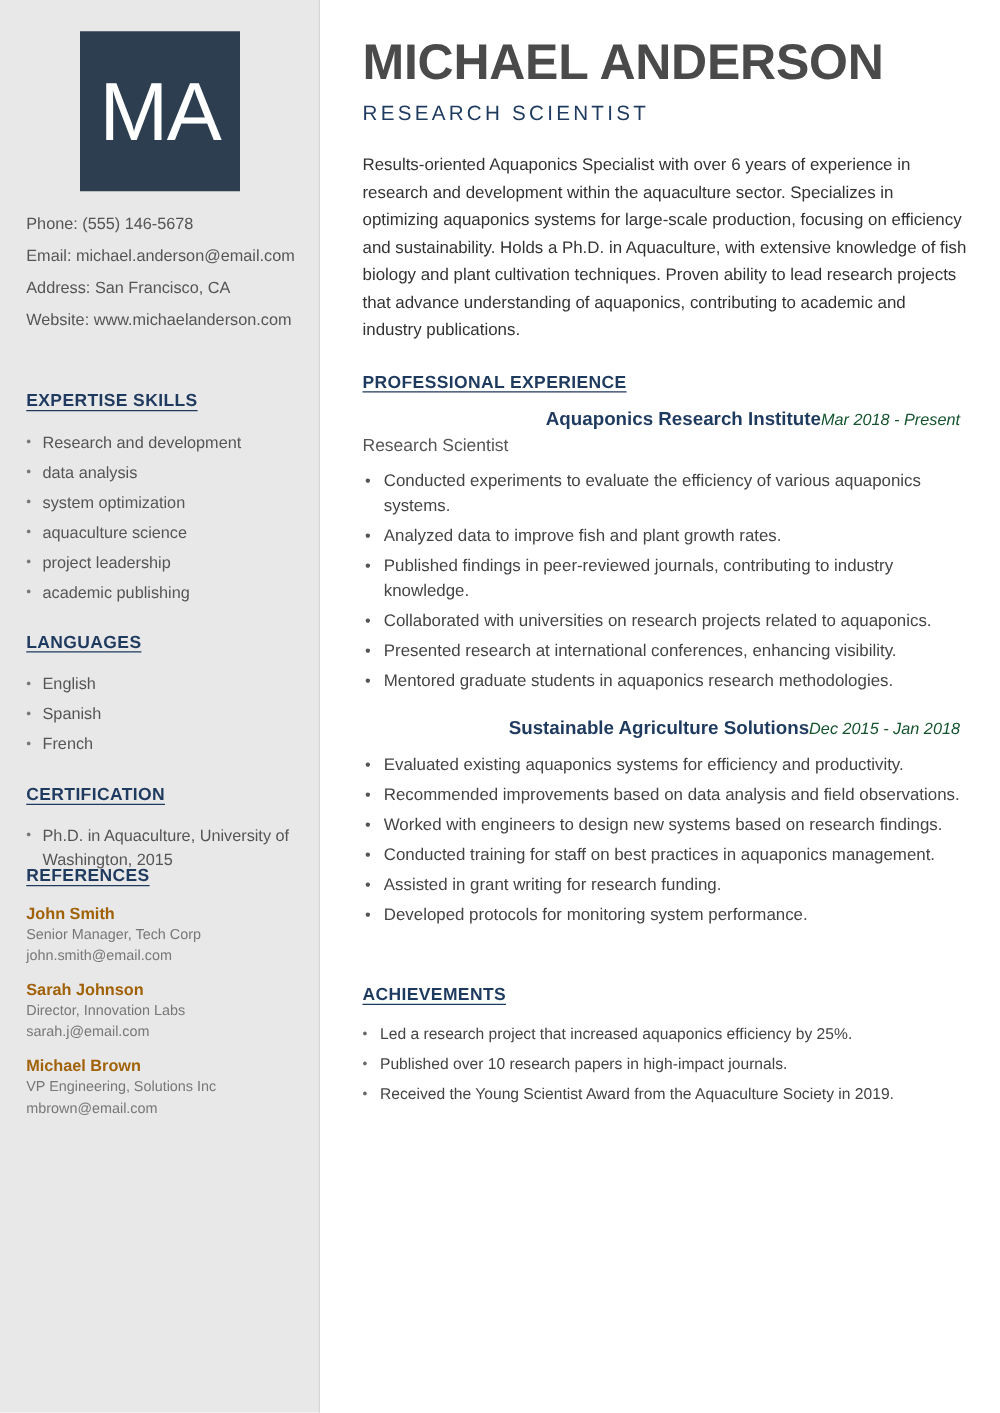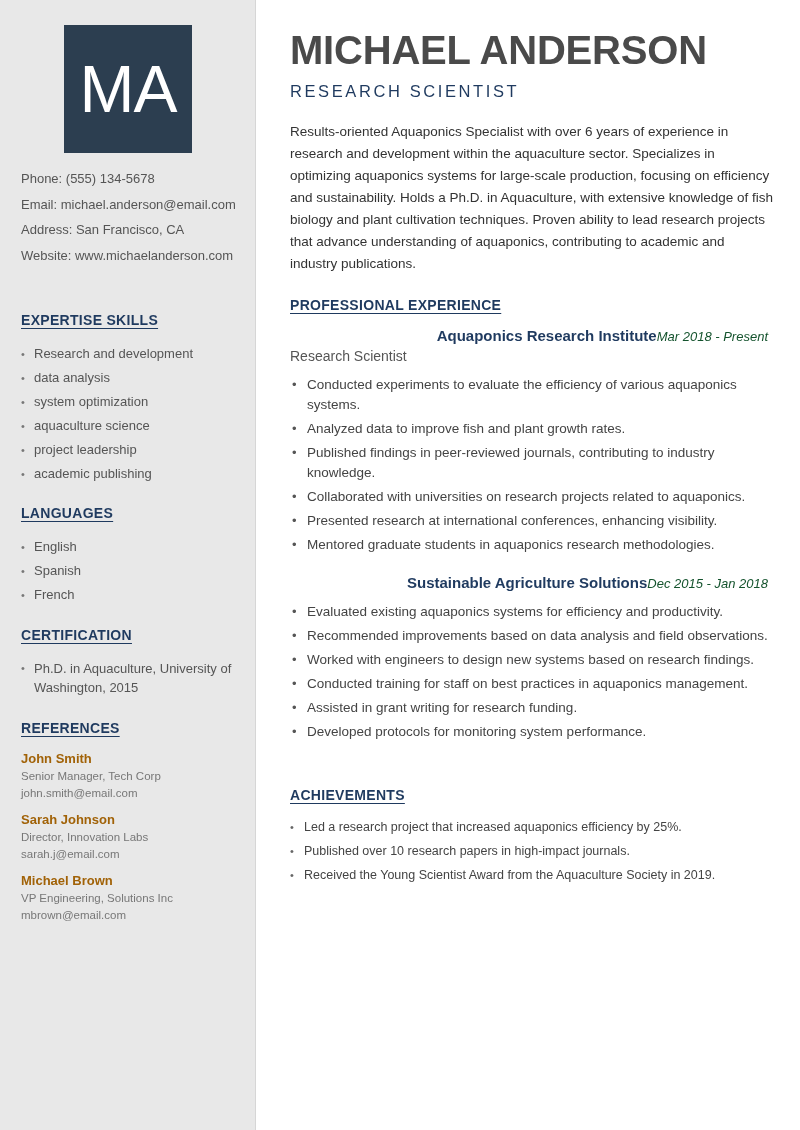--- a/index.html
+++ b/index.html
@@ -95,21 +95,21 @@
     color: #666; font-size: 11px;
   }
 </style>
 </head>
 <body>
 
 <aside class="sidebar">
   <div class="monogram">MA</div>
 
   <div class="contact">
-    <div>Phone: (555) 134-5678</div>
+    <div>Phone: (555) 146-5678</div>
     <div>Email: michael.anderson@email.com</div>
     <div>Address: San Francisco, CA</div>
     <div>Website: www.michaelanderson.com</div>
   </div>
 
   <section class="side-section" style="top:312px;">
     <div class="side-heading">EXPERTISE SKILLS</div>
     <ul class="side-list">
       <li>Research and development</li>
       <li>data analysis</li>
@@ -129,21 +129,21 @@
     </ul>
   </section>
 
   <section class="side-section" style="top:627px;">
     <div class="side-heading">CERTIFICATION</div>
     <ul class="side-list cert-list" style="margin-top:16px;">
       <li>Ph.D. in Aquaculture, University of Washington, 2015</li>
     </ul>
   </section>
 
-  <section class="side-section" style="top:720px;">
+  <section class="side-section" style="top:692px;">
     <div class="side-heading">REFERENCES</div>
     <div class="ref">
       <div class="ref-name">John Smith</div>
       <div class="ref-line">Senior Manager, Tech Corp</div>
       <div class="ref-line">john.smith@email.com</div>
     </div>
     <div class="ref">
       <div class="ref-name">Sarah Johnson</div>
       <div class="ref-line">Director, Innovation Labs</div>
       <div class="ref-line">sarah.j@email.com</div>

